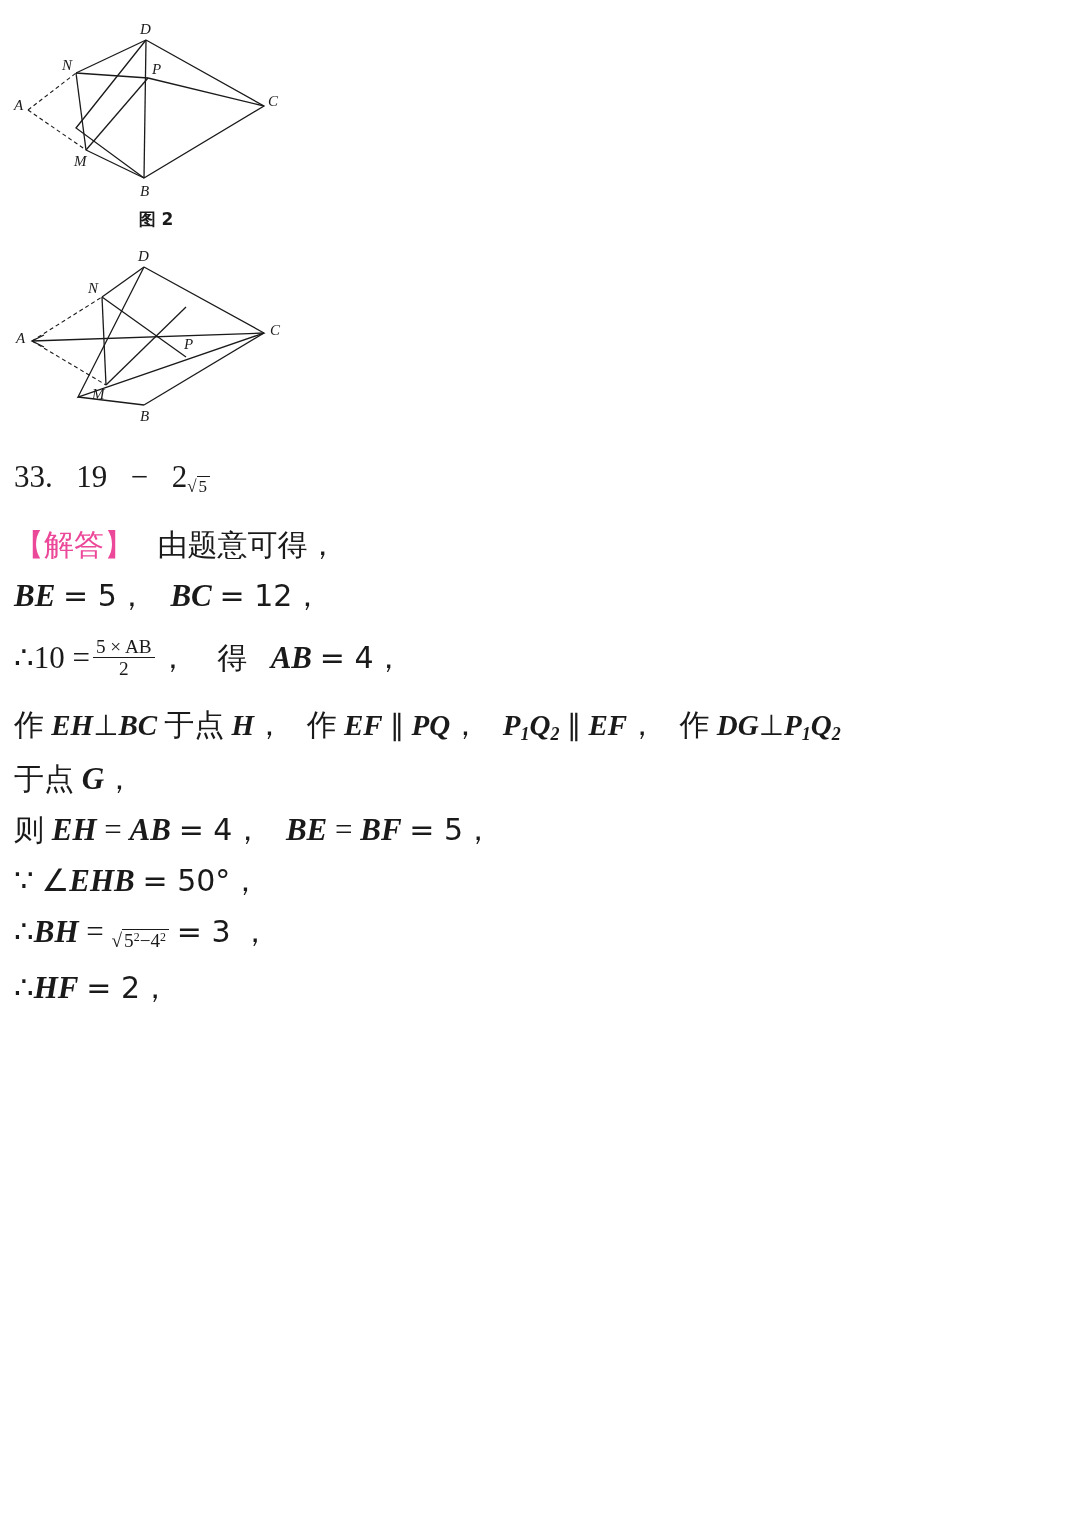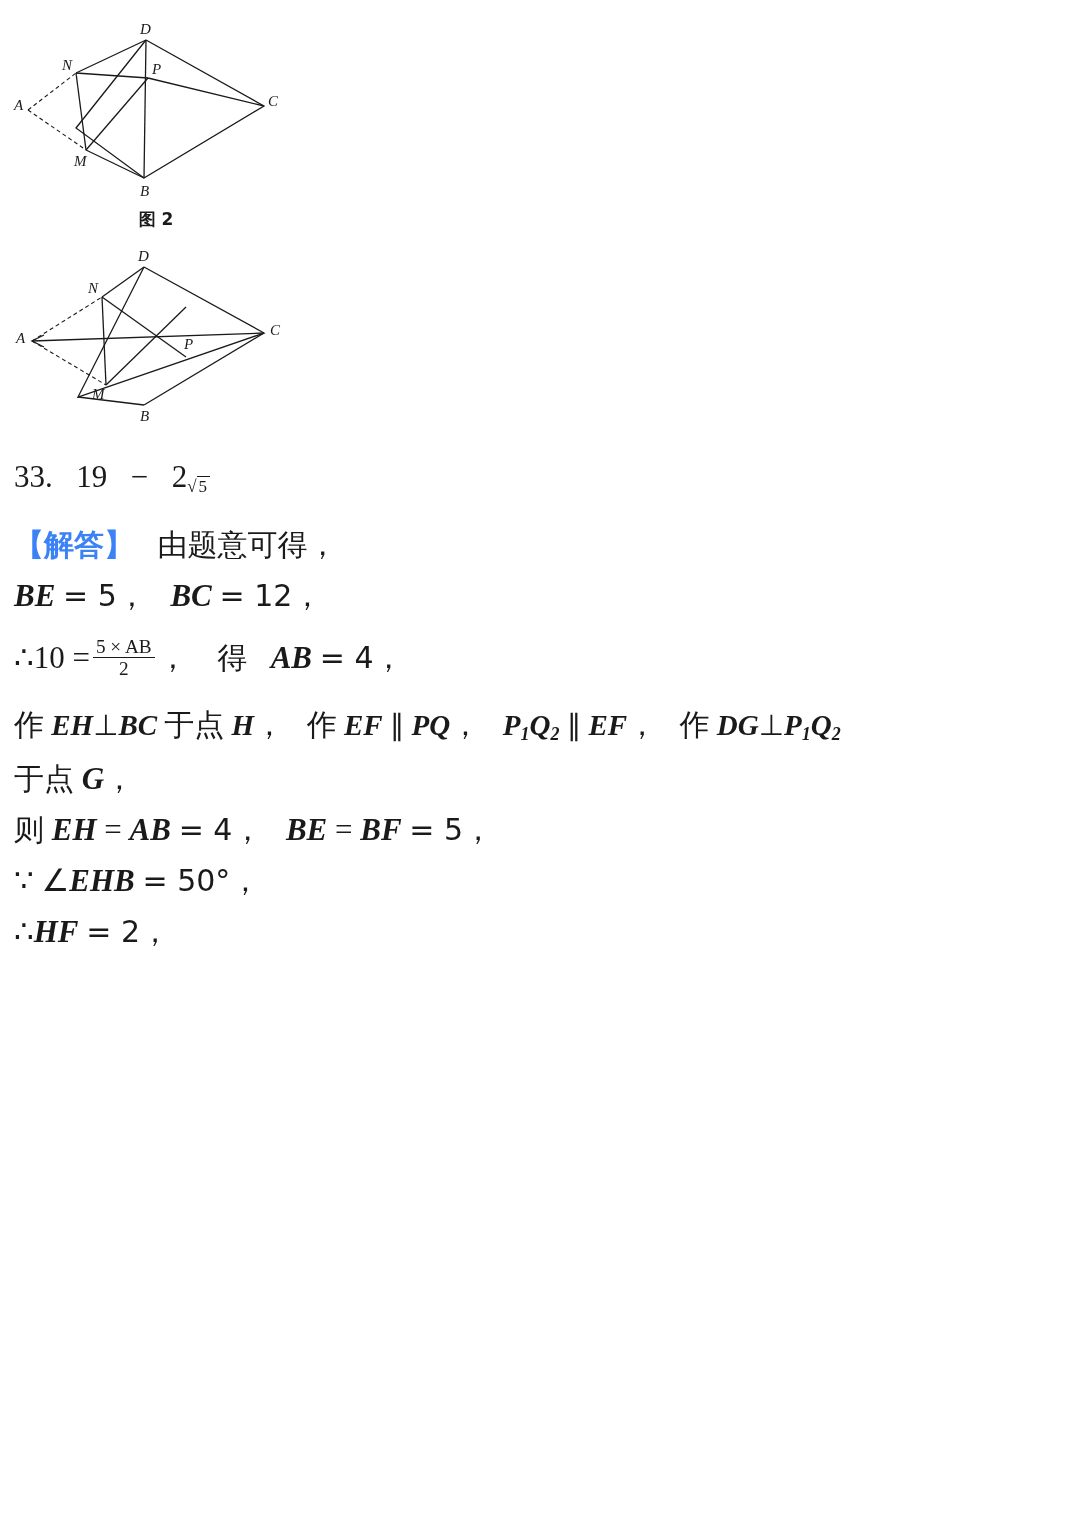--- a/index.html
+++ b/index.html
@@ -27,21 +27,21 @@
     margin: 0 0 0 0;
     padding: 0 0 0 14px;
     white-space: nowrap;
   }
   .cn { font-family: "DejaVu Sans", sans-serif; font-size: 30px; }
   .ital { font-style: italic; font-family: "Liberation Serif", serif; font-weight: bold; }
   .ans-head {
     padding-top: 22px;
     padding-bottom: 10px;
   }
-  .blue { color: #3b82f6; font-family: "DejaVu Sans", sans-serif; font-weight: 700; }
+  .blue { color: #ec4899; font-family: "DejaVu Sans", sans-serif; font-weight: 400; }
   .sp { display: inline-block; width: 14px; }
   .sp-s { display: inline-block; width: 8px; }
 
   
   .radical {
     display: inline-block;
     vertical-align: -0.15em;
     white-space: nowrap;
   }
   .radical > .sign { display: inline-block; }
@@ -211,20 +211,26 @@
     <span class="ital">BF</span>
     <span class="cn">= 5，</span>
   </div>
 
   <div class="line eq-line">
     <span>∵</span>
     <span>∠</span><span class="ital">EHB</span>
     <span class="cn">= 50°，</span>
   </div>
 
+  <div class="line eq-line">
+    <span>∴</span><span class="ital">BH</span>
+    <span>=</span>
+    <span class="radical"><span class="sign small">√</span><span class="rad-body small"><span>5</span><sup>2</sup><span>−</span><span>4</span><sup>2</sup></span></span>
+    <span class="cn">= 3 ，</span>
+  </div>
 
   <div class="line eq-line">
     <span>∴</span><span class="ital">HF</span>
     <span class="cn">= 2，</span>
   </div>
 
 
 </div>
 
 </body></html>

